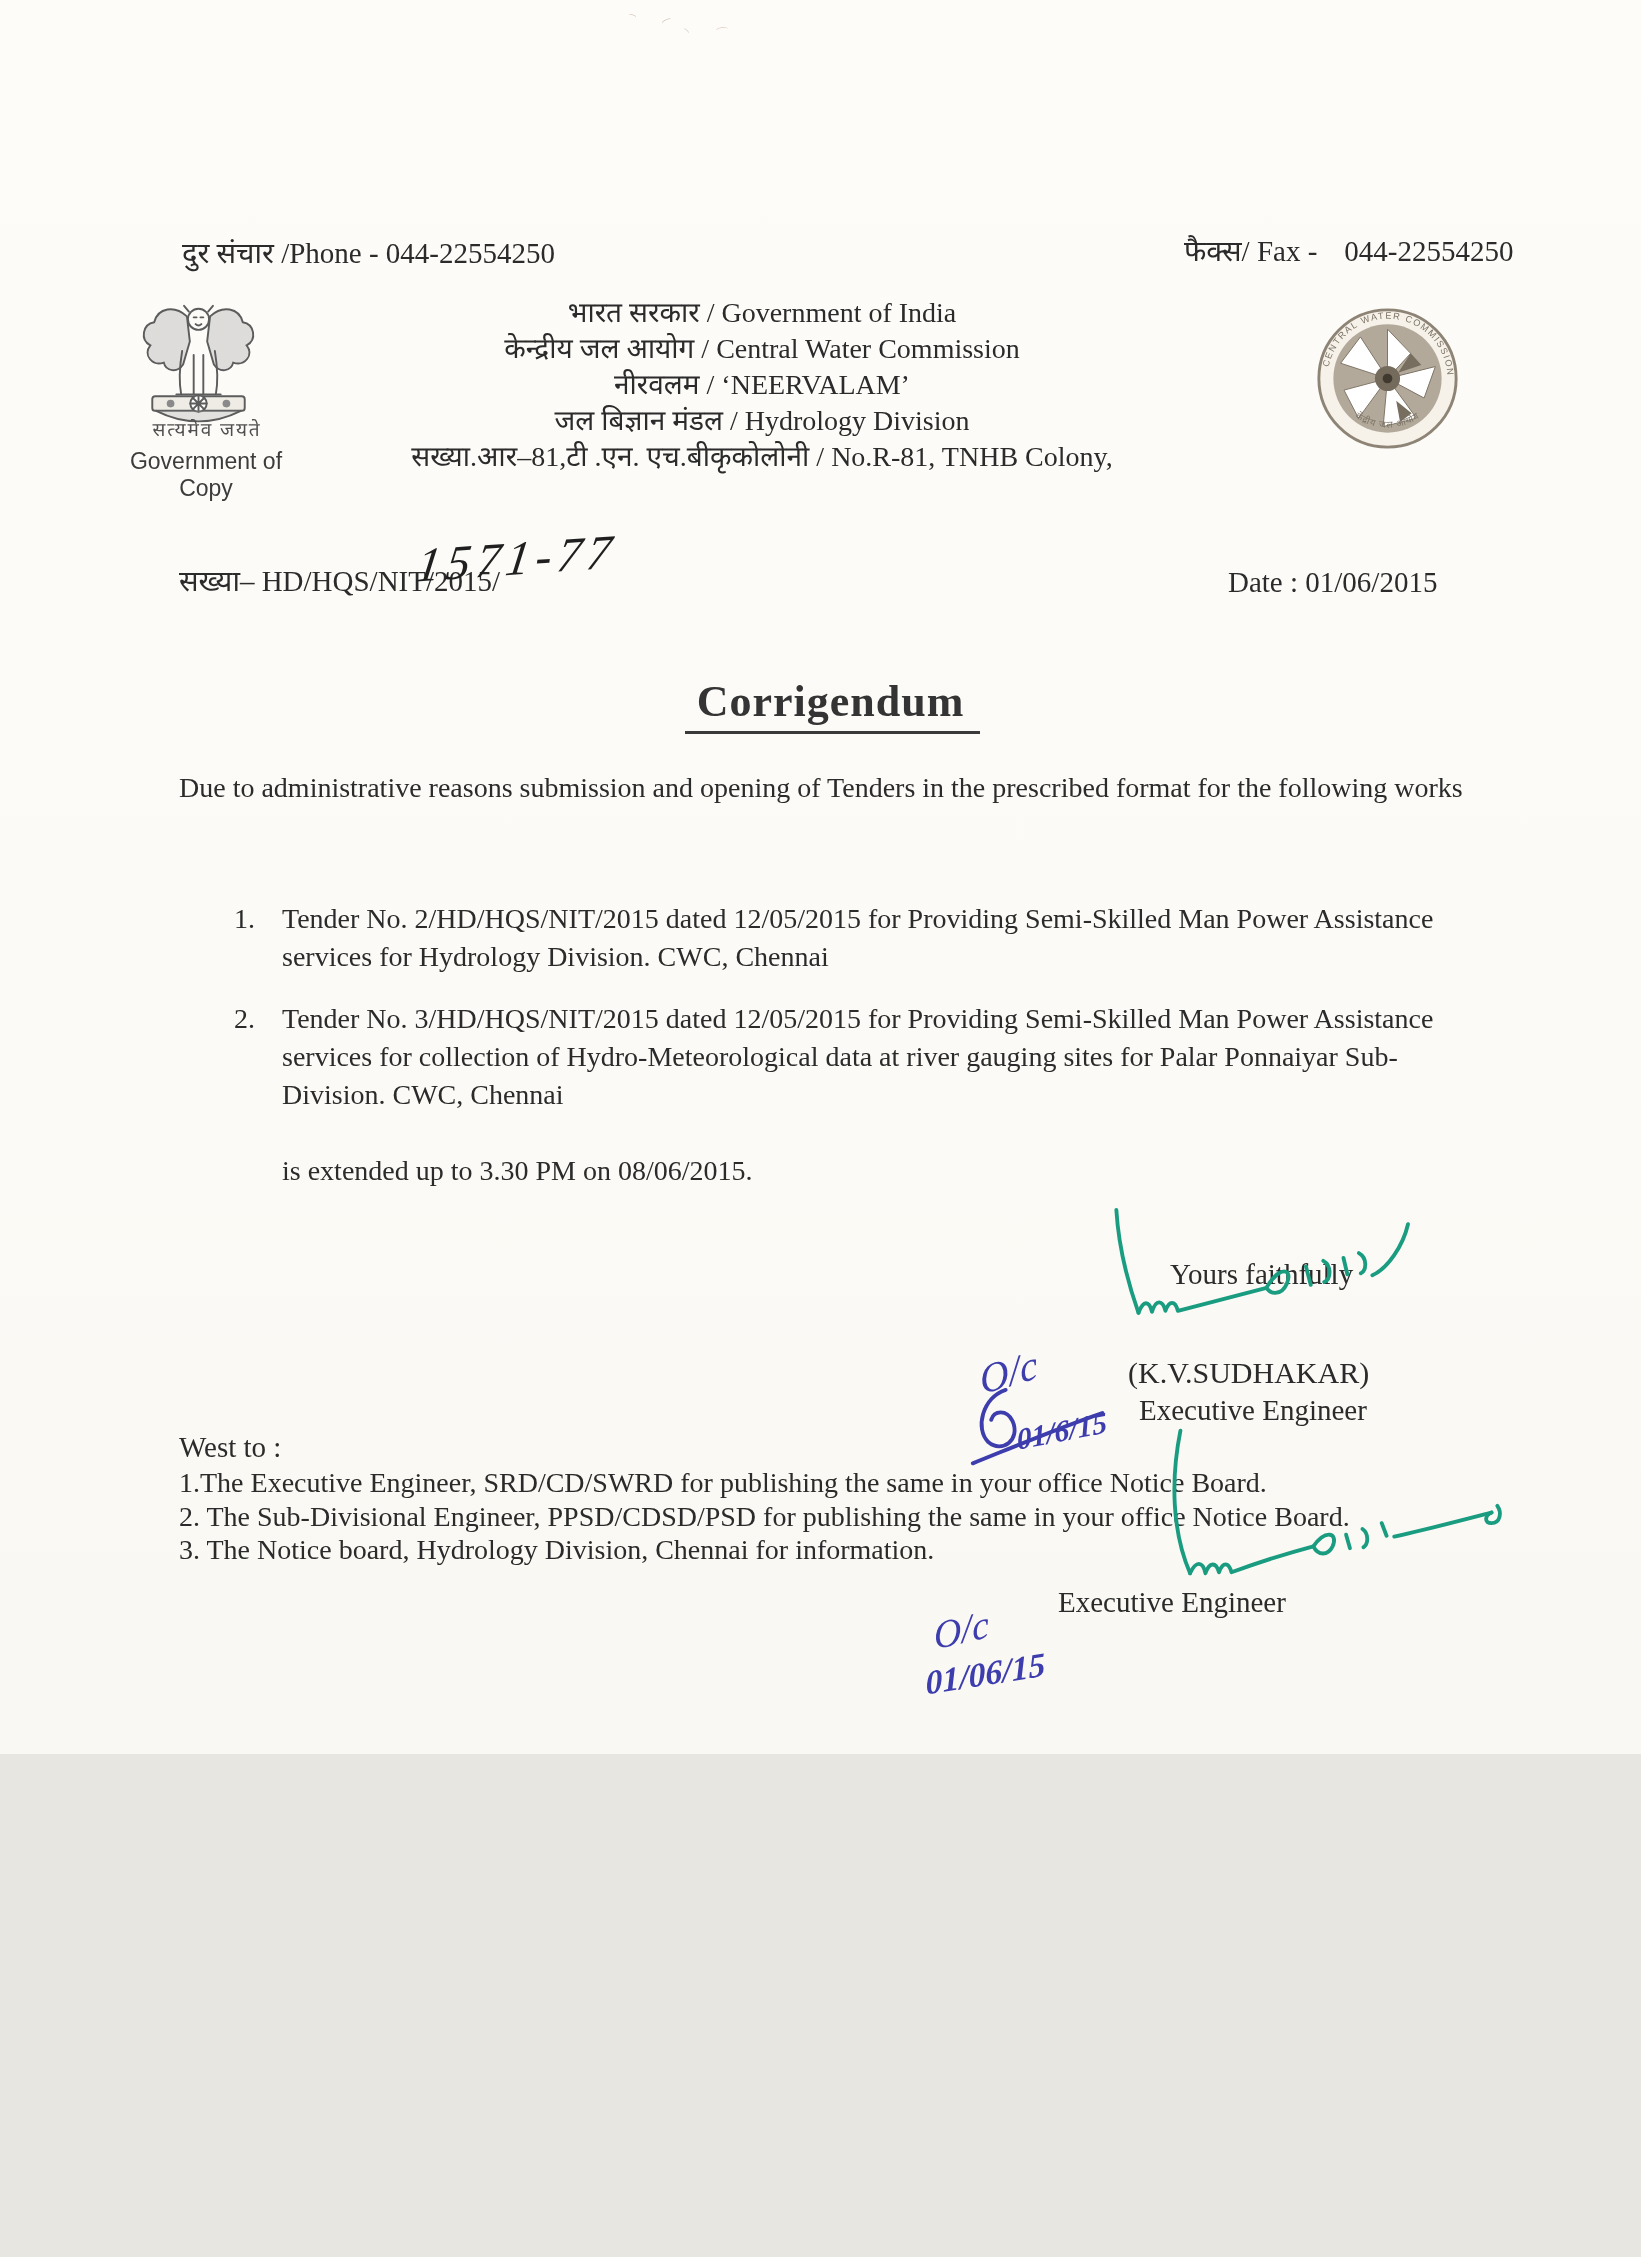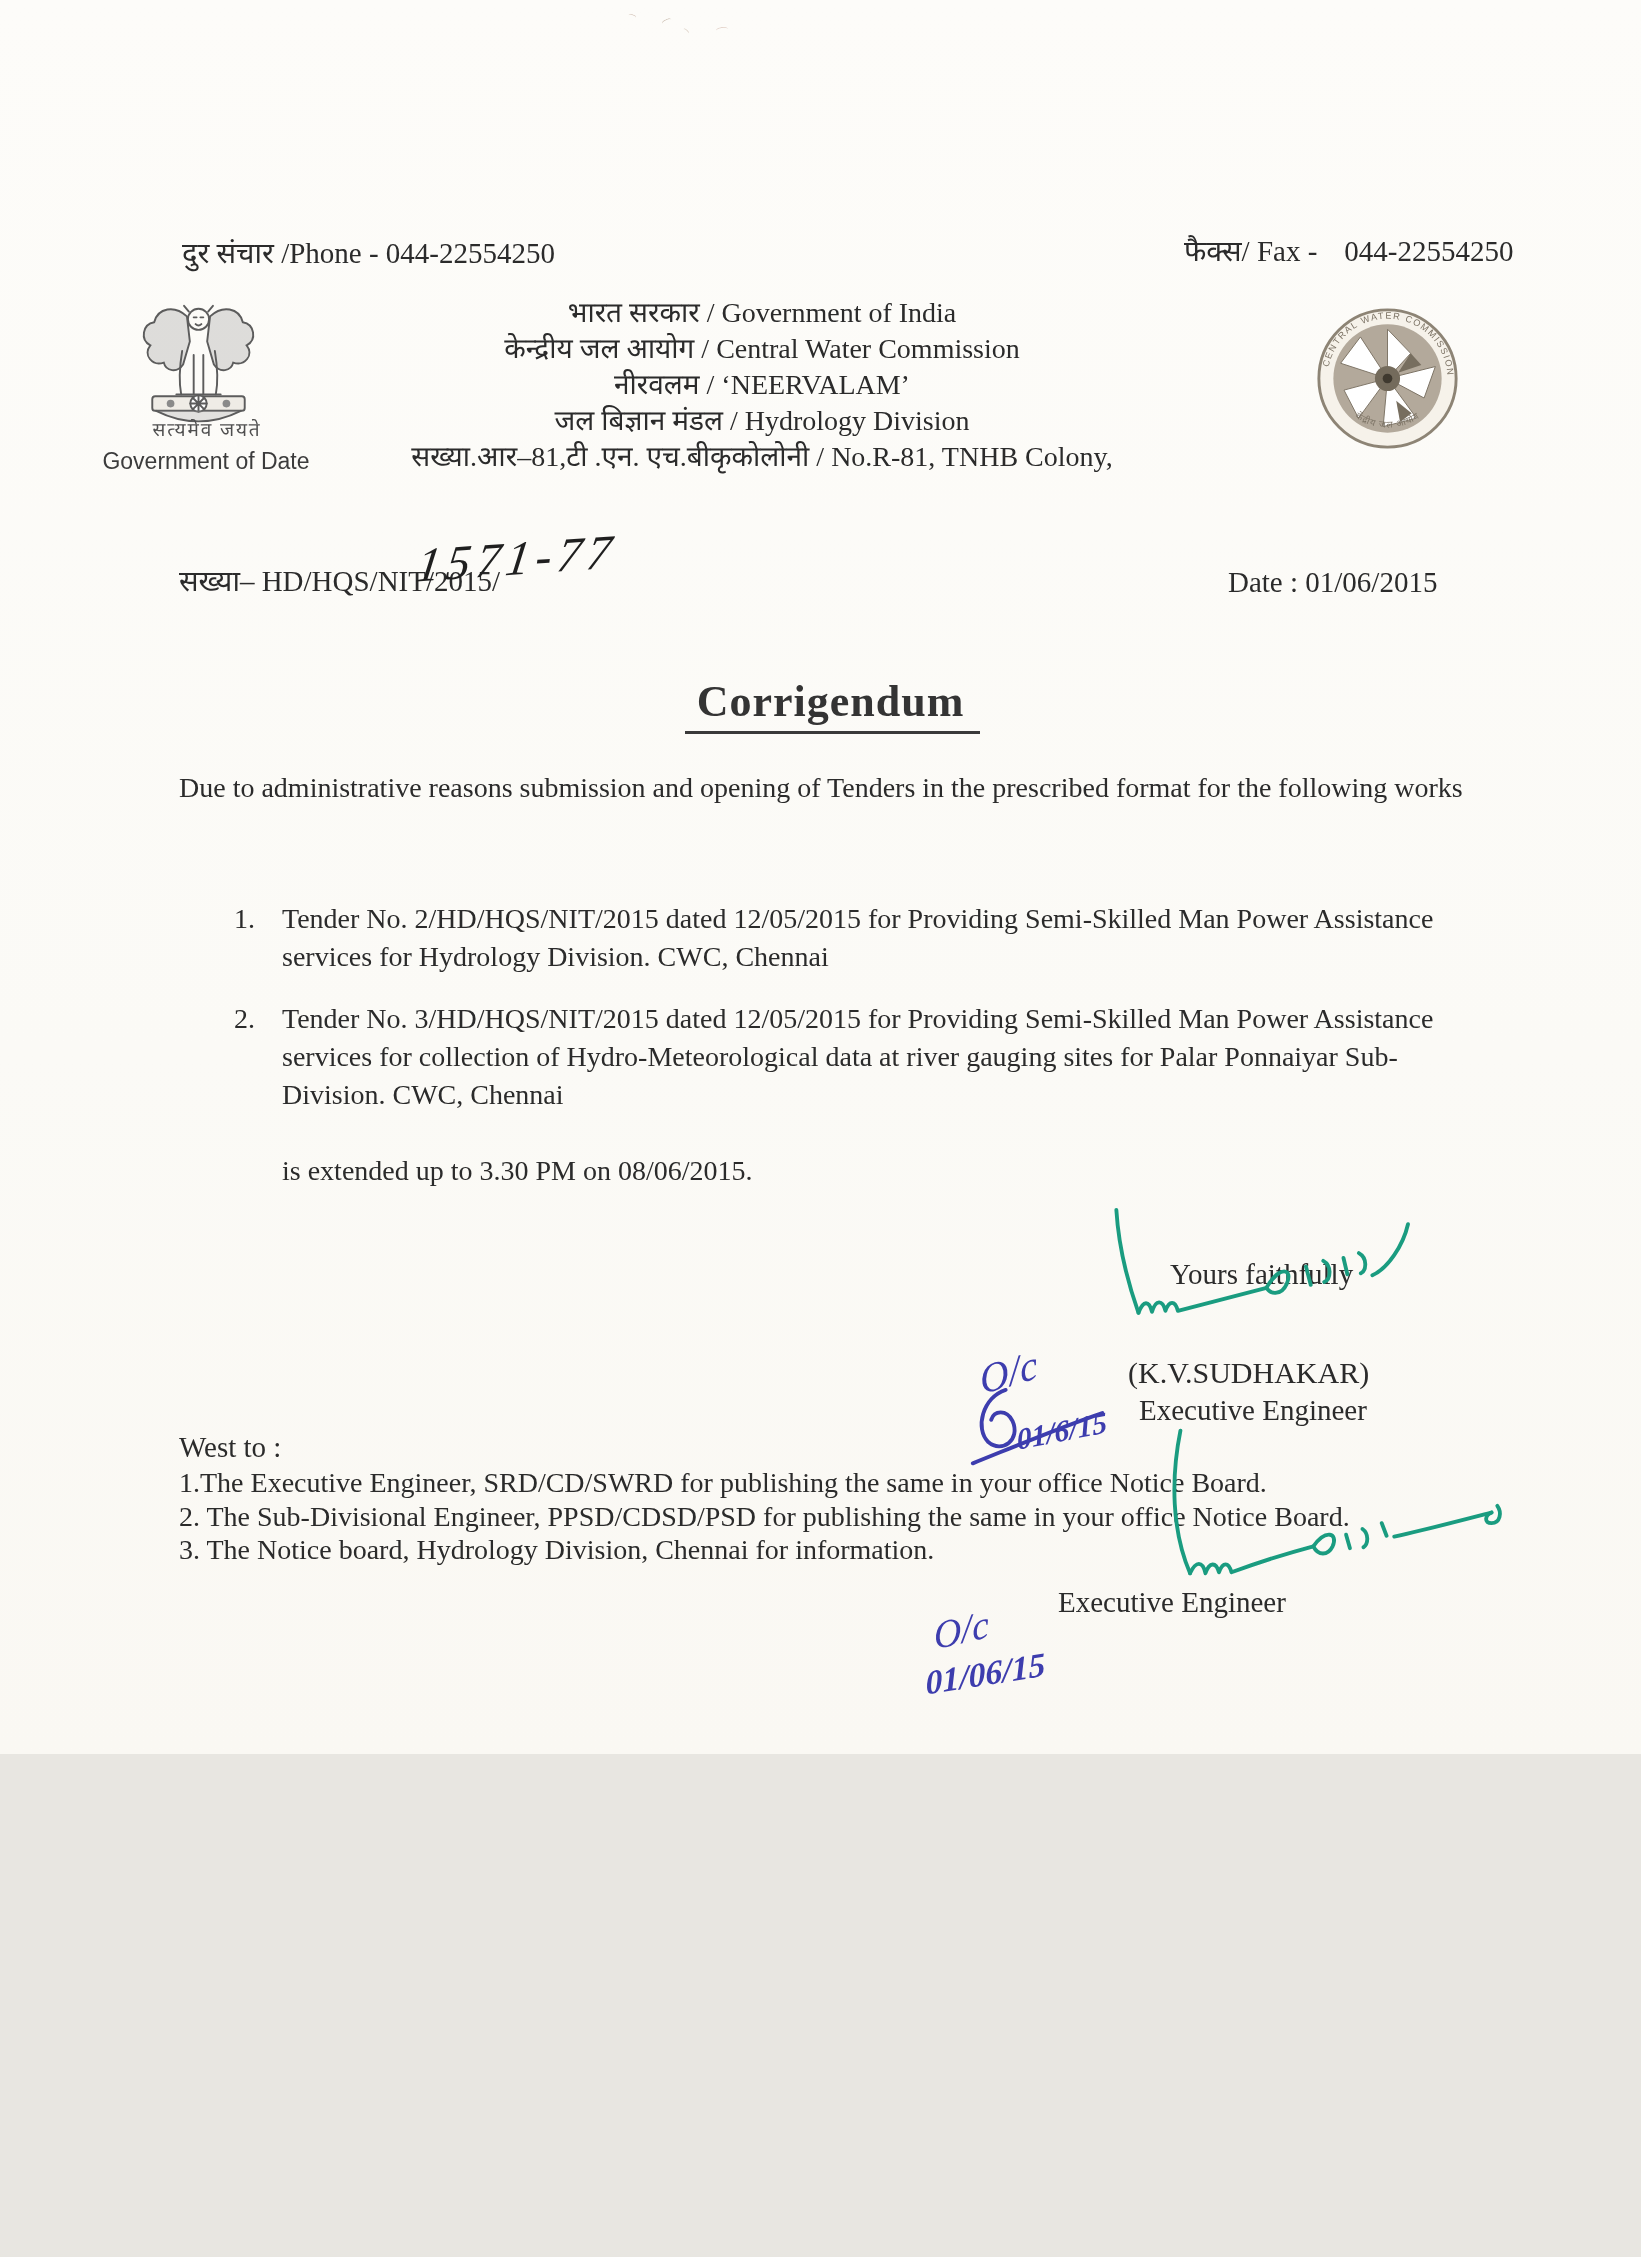--- a/index.html
+++ b/index.html
@@ -119,21 +119,21 @@
       <rect x="27" y="99" width="96" height="15" rx="3" fill="#efece6"></rect>
       <circle cx="75" cy="106.5" r="8.5" fill="#fff"></circle>
       <path d="M75,98 v17 M66.5,106.5 h17 M69,100.5 l12,12 M81,100.5 l-12,12"></path>
       <circle cx="46" cy="106.5" r="4" fill="#8a8a8a" stroke="none"></circle>
       <circle cx="104" cy="106.5" r="4" fill="#8a8a8a" stroke="none"></circle>
 
       <path d="M31,114 Q75,136 119,114" fill="#a3a3a3" fill-opacity="0.3"></path>
     </g>
   </svg>
   <div class="abs emblem-motto center">सत्यमेव जयते</div>
-  <div class="abs emblem-caption center">Government of Date</div>
+  <div class="abs emblem-caption center">Government of Copy</div>
 
   <div class="abs org center">
     <div>भारत सरकार / Government of India</div>
     <div>केन्द्रीय जल आयोग / Central Water Commission</div>
     <div>नीरवलम / ‘NEERVALAM’</div>
     <div>जल बिज्ञान मंडल / Hydrology Division</div>
     <div>सख्या.आर–81,टी .एन. एच.बीकृकोलोनी / No.R-81, TNHB Colony,</div>
   </div>
 
   <svg class="abs seal-svg" width="145" height="147" viewBox="0 0 150 152">

